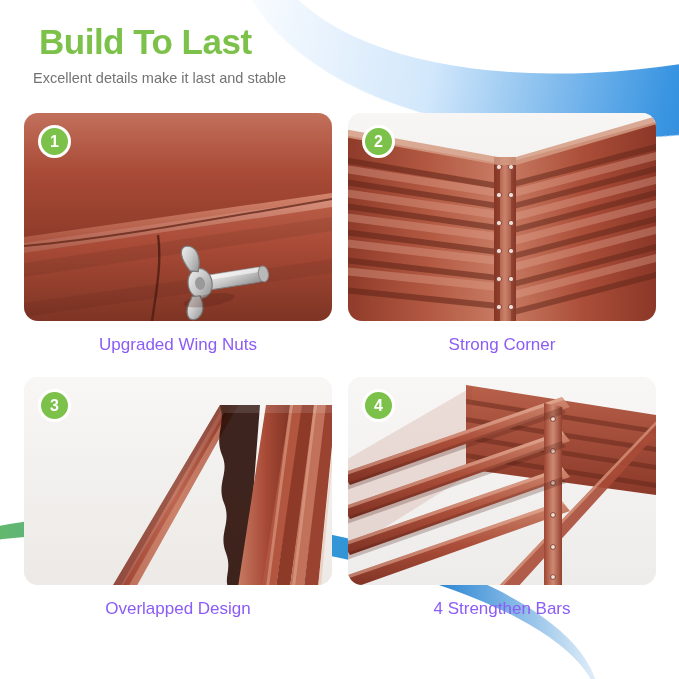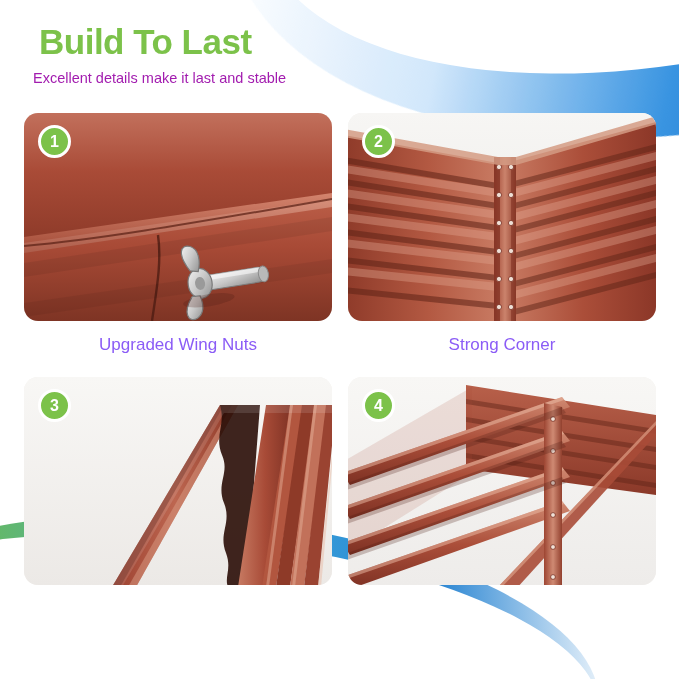--- a/index.html
+++ b/index.html
@@ -62,21 +62,21 @@
     font-weight:bold;
     color:#7cc24a;
     letter-spacing:-0.5px;
     line-height:1;
     margin-left:8px;
   }
   .subtitle{
     position:absolute;
     left:33px;top:70px;
     font-size:14.5px;
-    color:#a21caf;
+    color:#737373;
     font-weight:400;
   }
 
   .grid{
     position:absolute;
     left:24px;top:113px;
     width:632px;
   }
   .row{
     display:flex;
@@ -324,20 +324,21 @@
               <g opacity="0.45" fill="#e8b79f">
                 <path d="M242 210 L266 28 L269 28 L245 210 Z"></path>
                 <path d="M268 210 L290 28 L293 28 L271 210 Z"></path>
                 <path d="M294 210 L312 40 L312 46 L297 210 Z"></path>
               </g>
 
               <path d="M88 210 L196 28 L312 28 L312 36 L200 36 L98 210 Z" fill="#ffffff" opacity="0.12"></path>
             </svg>
             <div class="badge">3</div>
           </div>
+          <div class="caption">Overlapped Design</div>
         </div>
 
         <div class="cell">
           <div class="figure">
             <svg width="308" height="208" viewBox="0 0 308 208">
               <defs>
                 <linearGradient id="g4bg" x1="0" y1="0" x2="0" y2="1">
                   <stop offset="0" stop-color="#f8f7f5"></stop>
                   <stop offset="1" stop-color="#eeecea"></stop>
                 </linearGradient>
@@ -396,19 +397,20 @@
               </g>
 
               <g opacity="0.25" fill="#4a1b11">
                 <path d="M-6 108 L214 30 L218 36 L-4 114 Z"></path>
                 <path d="M-6 142 L214 64 L218 70 L-4 148 Z"></path>
                 <path d="M-6 178 L214 100 L218 106 L-4 184 Z"></path>
               </g>
             </svg>
             <div class="badge">4</div>
           </div>
+          <div class="caption">4 Strengthen Bars</div>
         </div>
 
       </div>
 
     </div>
   </div>
 </div>
 
 </body></html>

